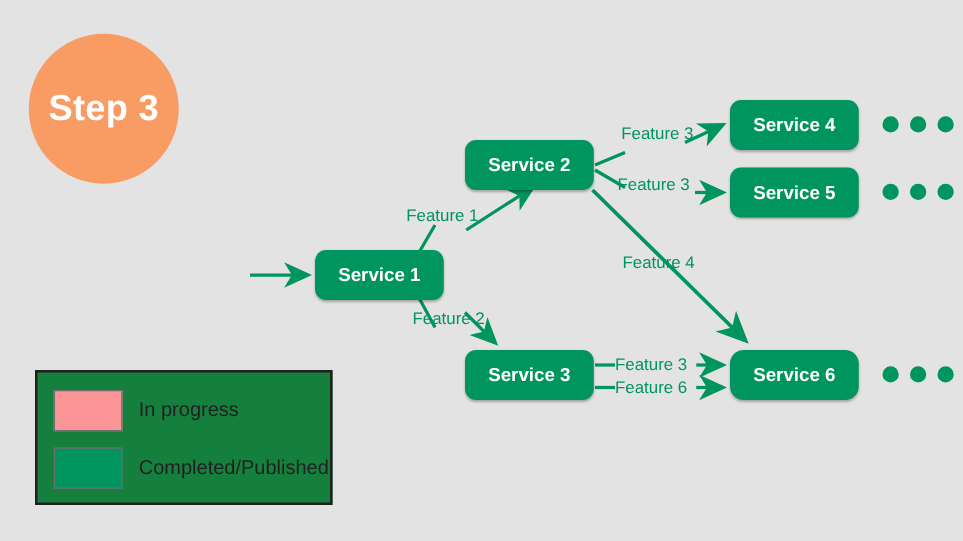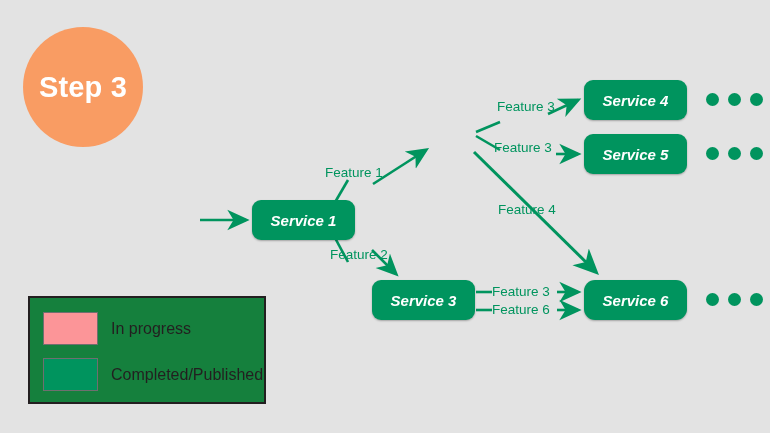--- a/index.html
+++ b/index.html
@@ -30,21 +30,20 @@
   }
 
   
   .node{
     position:absolute;
     width:103px;height:40px;
     background:#00945e;
     border-radius:9px;
     display:flex;align-items:center;justify-content:center;
     box-shadow:0 1px 2px rgba(0,0,0,.28);
-    font-style:italic;
   }
   .node span{
     color:#ffffff;
     font-size:15px;
     font-weight:bold;
     white-space:nowrap;
     line-height:1;
   }
 
   
@@ -165,20 +164,23 @@
     </g>
   </svg>
 
   <div class="step-badge">
     <div class="step-text">Step 3</div>
   </div>
 
 
   <div class="node" style="left:252px;top:200px;">
     <span>Service 1</span>
+  </div>
+  <div class="node" style="left:372px;top:112px;">
+    <span>Service 2</span>
   </div>
   <div class="node" style="left:372px;top:280px;">
     <span>Service 3</span>
   </div>
   <div class="node" style="left:584px;top:80px;">
     <span>Service 4</span>
   </div>
   <div class="node" style="left:584px;top:134px;">
     <span>Service 5</span>
   </div>

